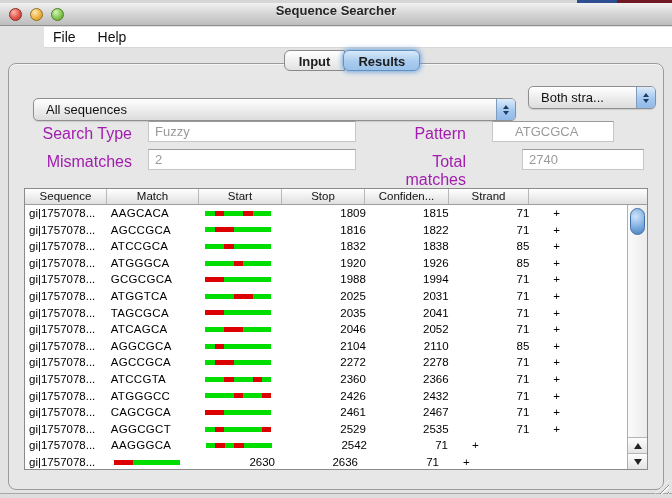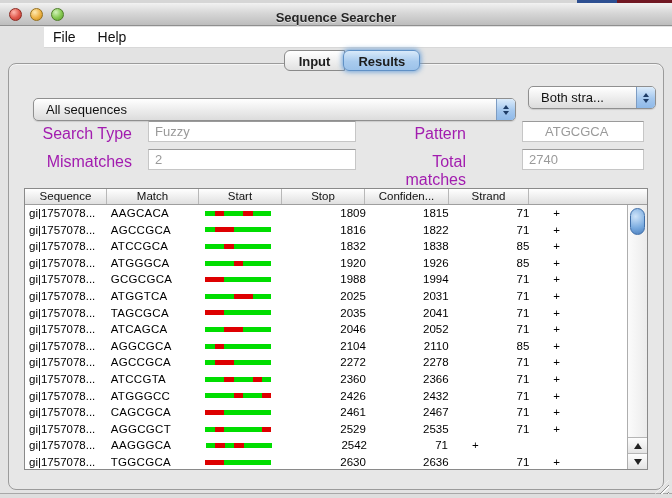--- a/index.html
+++ b/index.html
@@ -8,21 +8,21 @@
   #window { position:relative; width:672px; height:498px; overflow:hidden; background:#e3e3e3; }
 
   
   .desktop-strip { position:absolute; left:0; top:0; width:672px; height:3px; background:#d6d6d6; }
   .desktop-strip .blue { position:absolute; left:577px; top:0; width:40px; height:3px; }
   .desktop-strip .red  { position:absolute; left:617px; top:0; width:55px; height:3px; }
 
   
   .titlebar { position:absolute; left:0; top:3px; width:672px; height:23px;
     background:linear-gradient(#f2f2f2,#d7d7d7 45%,#bdbdbd); border-bottom:1px solid #8f8f8f;
-    display:flex; align-items:flex-end; }
+    display:flex; align-items:flex-start; }
   .traffic { position:absolute; left:9px; top:5px; display:flex; gap:8px; }
   .light { width:13px; height:13px; border-radius:50%; border:1px solid rgba(60,30,20,.55); }
   .light.close { background:radial-gradient(circle at 35% 30%, #ffb8ad, #e0574b 55%, #b03a30); border-color:#8c2a22;}
   .light.min   { background:radial-gradient(circle at 35% 30%, #ffe9b0, #eeb244 55%, #c08a1e); border-color:#96701c;}
   .light.zoom  { background:radial-gradient(circle at 35% 30%, #d2f3b9, #84c74f 55%, #5b9a33); border-color:#4e7d28;}
   .title { width:100%; text-align:center; font-size:13px; font-weight:600; color:#262626;
     text-shadow:0 1px 0 rgba(255,255,255,.55); }
 
   
   .menubar { position:absolute; left:0; top:27px; width:672px; height:21px; background:#ffffff;
@@ -61,21 +61,21 @@
   
   .flabel { position:absolute; font-size:16px; color:#a21caf; text-align:right; }
   #lbl-searchtype { left:40px;  top:125px; width:92px; }
   #lbl-mismatches { left:40px;  top:153px; width:92px; }
   #lbl-pattern    { left:370px; top:125px; width:96px; }
   #lbl-total      { left:370px; top:153px; width:96px; }
   .tfield { position:absolute; height:21px; background:#fff; border:1px solid #c6c6c6; border-top-color:#9a9a9a;
     font-family:"Liberation Sans",sans-serif; font-size:13px; color:#9a9a9a; padding:0 0 0 6px; outline:none; }
   #fld-searchtype { left:148px; top:121px; width:208px; }
   #fld-mismatches { left:148px; top:149px; width:208px; }
-  #fld-pattern    { left:522px; top:121px; width:122px;padding-left:22px; }
+  #fld-pattern    { left:492px; top:121px; width:122px;padding-left:22px; }
   #fld-total      { left:522px; top:149px; width:122px; }
 
   
   .table { position:absolute; left:24px; top:188px; width:624px; height:282px;
     border:1px solid #8a8a8a; background:#fff; }
   .thead { display:flex; height:16px; background:linear-gradient(#ffffff,#e0e0e0);
     border-bottom:1px solid #9e9e9e; }
   .th { font-size:11.5px; color:#111; text-align:center; line-height:15px;
     border-right:1px solid #b8b8b8; overflow:hidden; white-space:nowrap; }
   .th:last-child { border-right:none; }
@@ -464,21 +464,20 @@
               <div class="seg ok"></div>
               <div class="seg ok"></div>
             </div>
           </div>
           <div class="tcell c-num">2542</div>
           <div class="tcell c-num c-conf">71</div>
           <div class="tcell c-strand">+</div>
         </div>
         <div class="trow">
           <div class="tcell c-seq">gi|1757078...</div>
-          <div class="tcell c-match">TGGCGCA</div>
           <div class="tcell c-disp">
             <div class="bar">
               <div class="seg bad"></div>
               <div class="seg bad"></div>
               <div class="seg ok"></div>
               <div class="seg ok"></div>
               <div class="seg ok"></div>
               <div class="seg ok"></div>
               <div class="seg ok"></div>
             </div>

